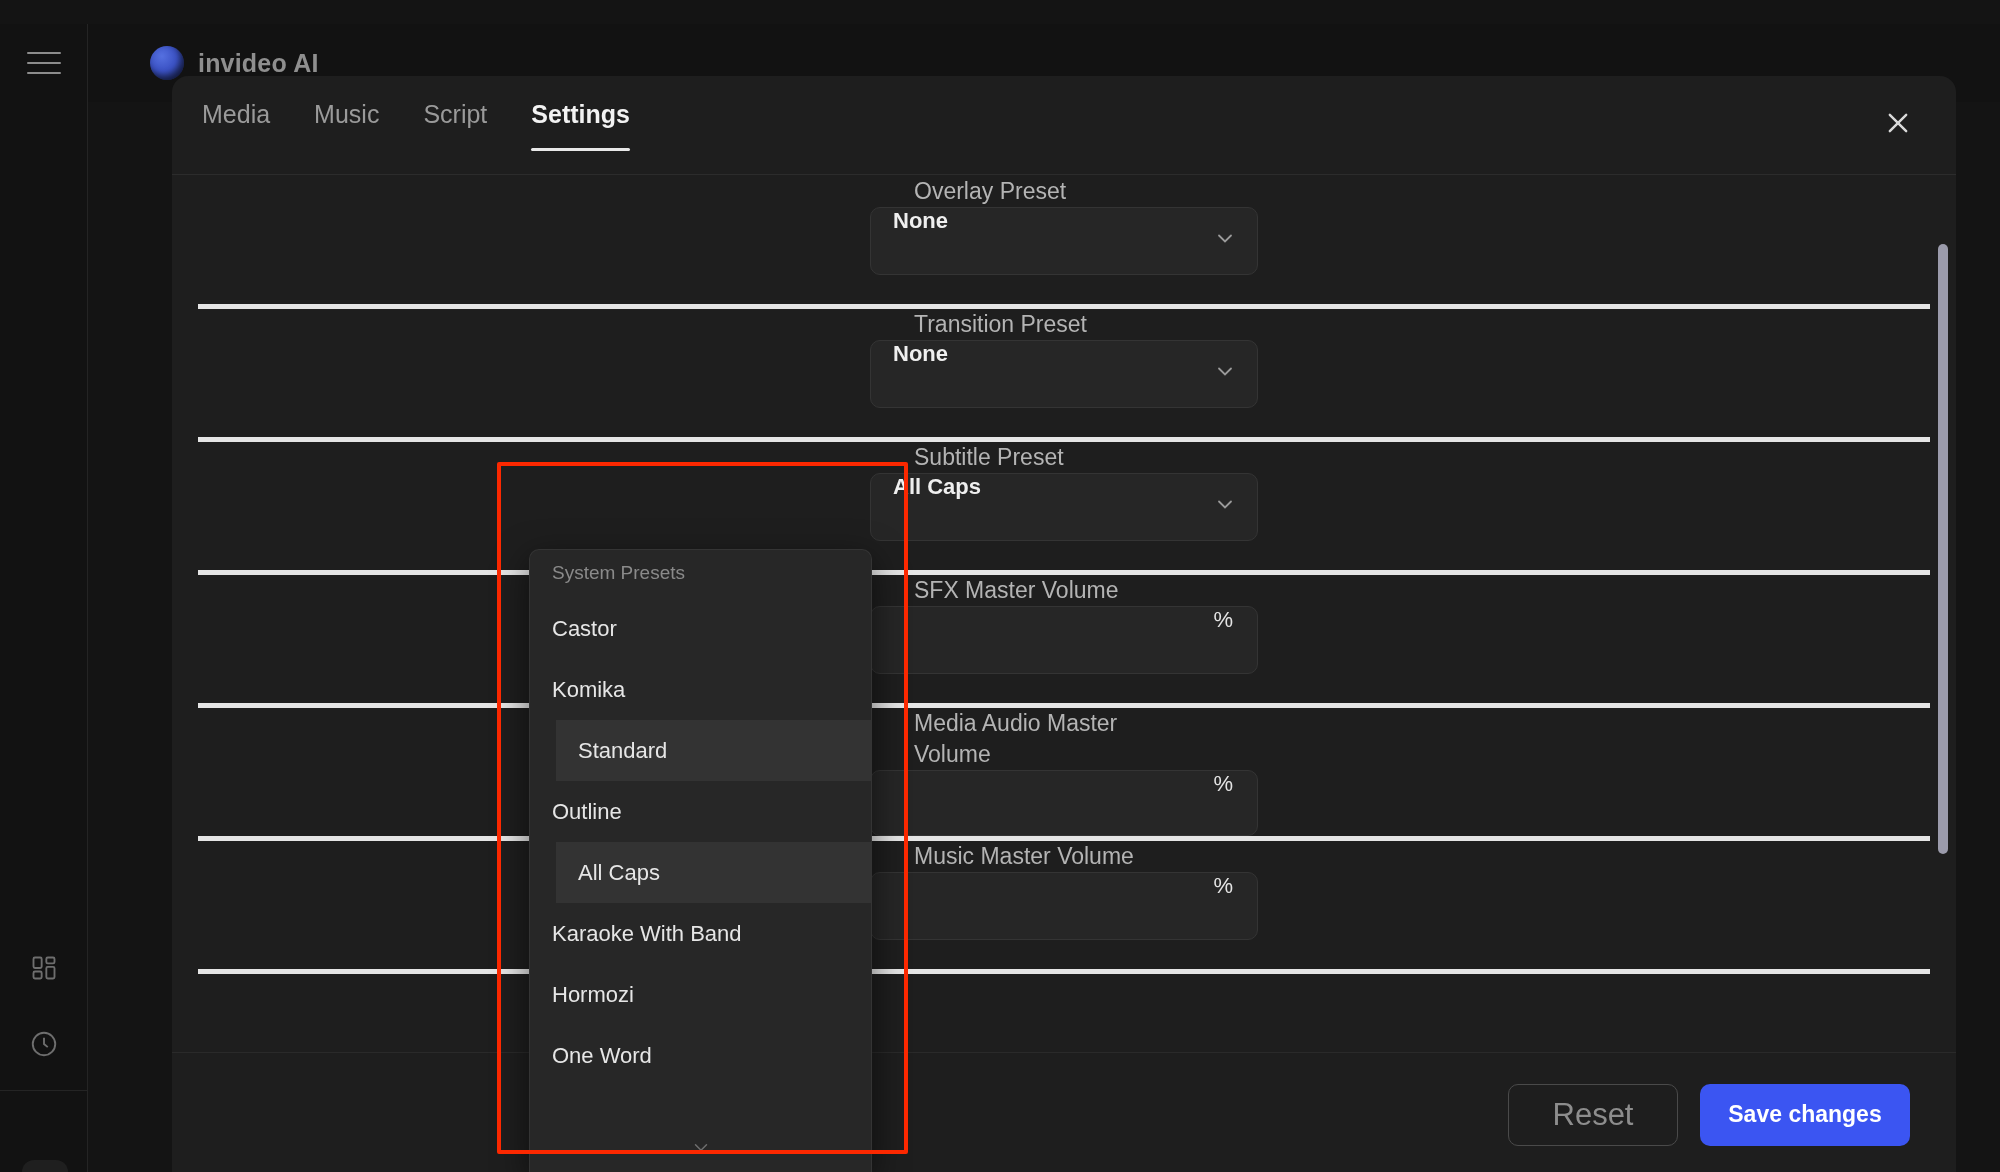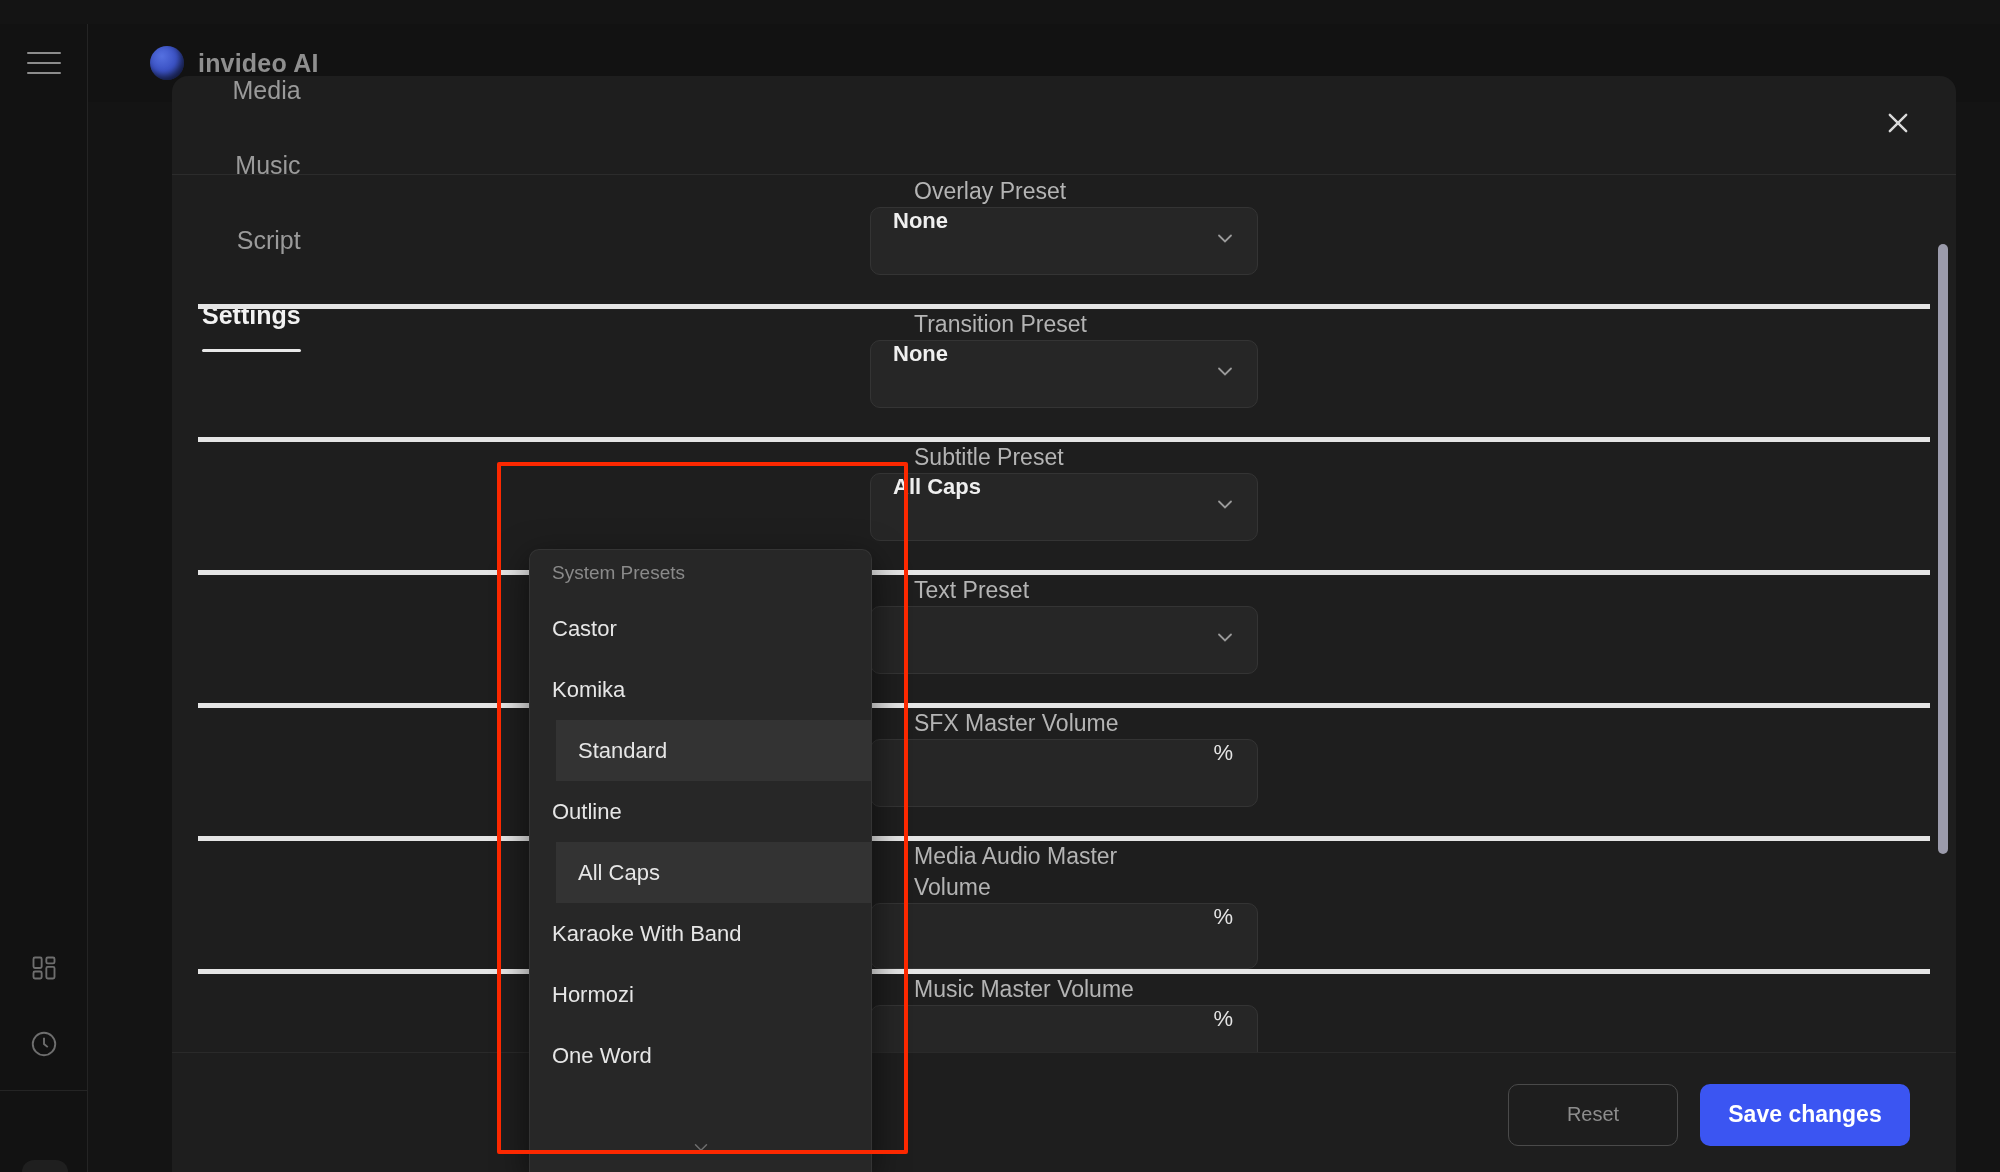--- a/index.html
+++ b/index.html
@@ -54,21 +54,21 @@
   #modal {
     position: absolute; top: 76px; left: 172px; width: 1784px; height: 1100px;
     background: #1e1e1e; border-radius: 16px 16px 0 0;
     overflow: hidden;
   }
   #modal-header {
     position: relative; height: 99px;
     border-bottom: 1px solid #2c2c2c;
     display: flex; align-items: flex-end;
   }
-  #tabs { display: flex; align-items: flex-end; gap: 24px; padding-left: 30px; height: 100%; flex-direction: column; }
+  #tabs { display: flex; align-items: center; gap: 44px; padding-left: 30px; height: 100%; }
   .tab {
     position: relative; color: #9a9a9a; font-size: 25px;
     padding-bottom: 22px; white-space: nowrap;
   }
   .tab.active { color: #f2f2f2; font-weight: bold; }
   .tab.active::after {
     content: ""; position: absolute; left: 0; right: 0; bottom: 0;
     height: 3px; background: #e8e8e8; border-radius: 2px;
   }
   #close-btn {
@@ -107,21 +107,21 @@
   
   #footer {
     position: absolute; left: 0; bottom: 0; width: 1784px; height: 124px;
     background: #1e1e1e; border-top: 1px solid #2a2a2a;
     display: flex; align-items: center; justify-content: flex-end; gap: 22px;
     padding-right: 46px;
   }
   #reset-btn {
     width: 170px; height: 62px; border-radius: 10px;
     border: 1px solid #4a4a4a; background: transparent;
-    color: #8d8d8d; font-size: 20px;
+    color: #8d8d8d; font-size: 31px;
     display: flex; align-items: center; justify-content: center;
   }
   #save-btn {
     width: 210px; height: 62px; border-radius: 10px;
     background: #3b55f2; color: #ffffff; font-size: 23px; font-weight: bold;
     display: flex; align-items: center; justify-content: center;
   }
 
   
   #scrollbar-track {
@@ -257,31 +257,20 @@
       <div class="control">
         <span>All Caps</span>
         <span class="chev">
           <svg width="24" height="24" viewBox="0 0 24 24" fill="none" stroke="currentColor" stroke-width="1.8" stroke-linecap="round">
               <path d="M6 9.5l6 6 6-6"></path>
             </svg>
         </span>
       </div>
     </div>
 
-    <div class="row">
-      <div class="row-label">Text Preset</div>
-      <div class="control">
-        <span></span>
-        <span class="chev">
-          <svg width="24" height="24" viewBox="0 0 24 24" fill="none" stroke="currentColor" stroke-width="1.8" stroke-linecap="round">
-              <path d="M6 9.5l6 6 6-6"></path>
-            </svg>
-        </span>
-      </div>
-    </div>
 
     <div class="row">
       <div class="row-label">SFX Master Volume</div>
       <div class="control pct">
         <span class="val">%</span>
       </div>
     </div>
 
     <div class="row">
       <div class="row-label">Media Audio Master Volume</div>

